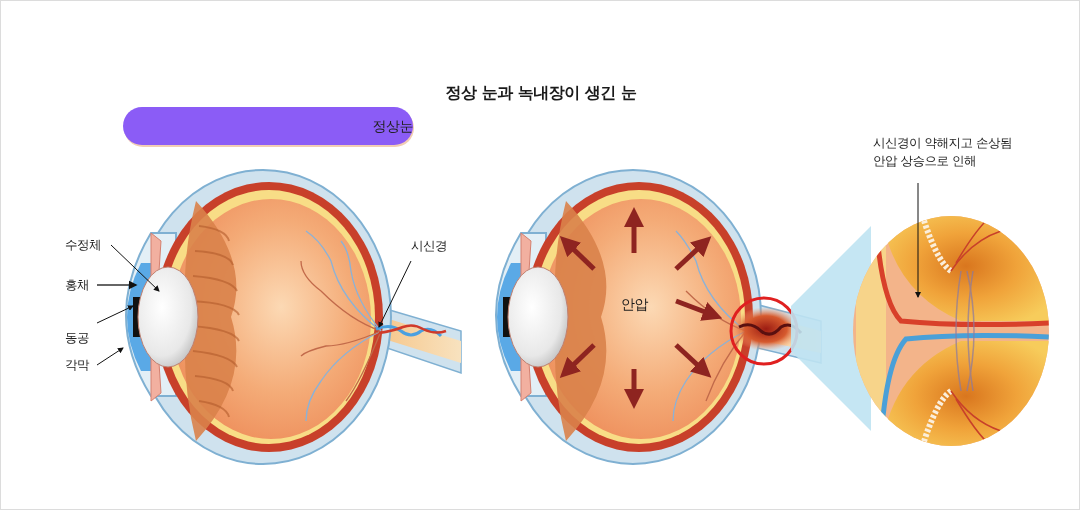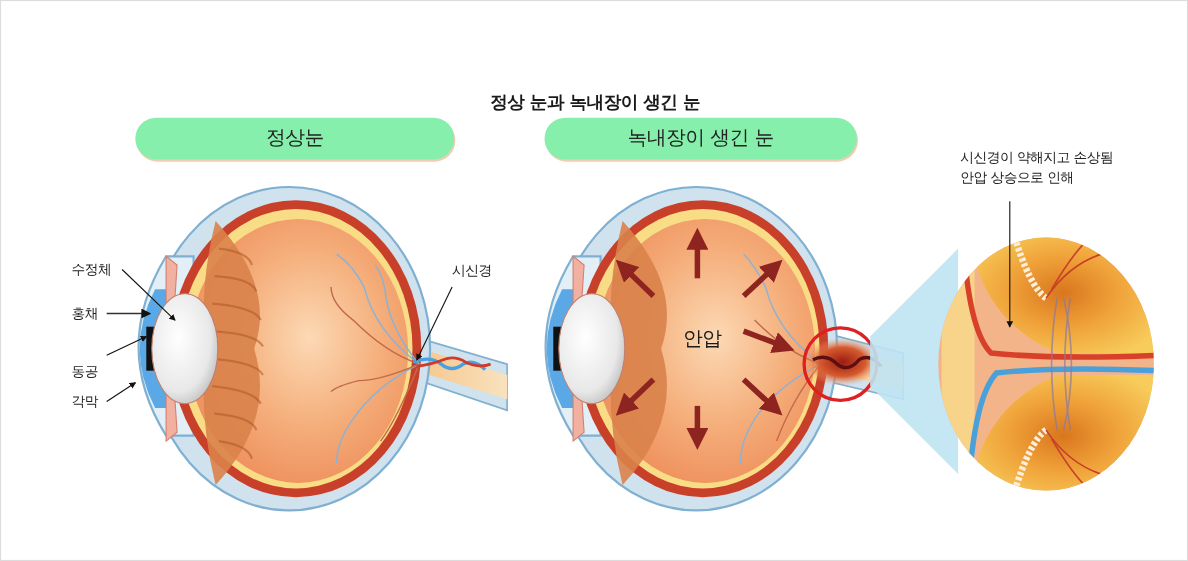--- a/index.html
+++ b/index.html
@@ -1,36 +1,35 @@
 <!DOCTYPE html>
 <html><head>
 <meta charset="utf-8">
 <style>
   html, body { margin: 0; padding: 0; background: #ffffff; }
   body { width: 1080px; height: 510px; overflow: hidden; font-family: "DejaVu Sans", "Liberation Sans", sans-serif; }
   .frame { position: relative; width: 1078px; height: 508px; border: 1px solid #dcdcdc; background: #fff; }
   .title { position: absolute; top: 38px; left: 0; width: 1080px; text-align: center; font-size: 16px; font-weight: bold; color: #1a1a1a; letter-spacing: -0.5px; margin-top: 44px; }
-  .pill { position: absolute; height: 38px; border-radius: 19px; background: #86efac; box-shadow: 1px 2px 0 #f2cdb4; text-align: center; line-height: 38px; font-size: 18px; color: #222; letter-spacing: -0.5px; }
+  .pill { position: absolute; height: 38px; border-radius: 19px; background: #8b5cf6; box-shadow: 1px 2px 0 #f2cdb4; text-align: right; line-height: 38px; font-size: 14px; color: #222; letter-spacing: -0.5px; }
   .pill.normal { left: 122px; top: 106px; width: 290px; }
   .pill.glaucoma { left: 494px; top: 106px; width: 284px; }
   .label { position: absolute; font-size: 12.5px; color: #222; letter-spacing: -0.5px; white-space: nowrap; text-align: center; }
   .note { position: absolute; left: 872px; top: 133px; font-size: 12.5px; color: #222; line-height: 18px; letter-spacing: -0.5px; }
   .note div { white-space: nowrap; }
   svg.art { position: absolute; left: 0; top: 0; }
-  .iop { position: absolute; left: 620px; top: 295px; font-size: 18px; color: #1a1a1a; letter-spacing: -0.5px; }
+  .iop { position: absolute; left: 620px; top: 295px; font-size: 14px; color: #1a1a1a; letter-spacing: -0.5px; }
 </style>
 </head>
 <body>
 
 <div class="frame">
 
   <div class="title">정상 눈과 녹내장이 생긴 눈</div>
 
   <div class="pill normal">정상눈</div>
-  <div class="pill glaucoma">녹내장이 생긴 눈</div>
 
   <svg class="art" width="1080" height="510" viewBox="0 0 1080 510">
     <defs>
       <radialGradient id="vit" cx="0.55" cy="0.45" r="0.6">
         <stop offset="0" stop-color="#fcd9b4"></stop>
         <stop offset="0.6" stop-color="#f4ab77"></stop>
         <stop offset="1" stop-color="#ee8f5c"></stop>
       </radialGradient>
       <radialGradient id="lensg" cx="0.4" cy="0.4" r="0.7">
         <stop offset="0" stop-color="#ffffff"></stop>

